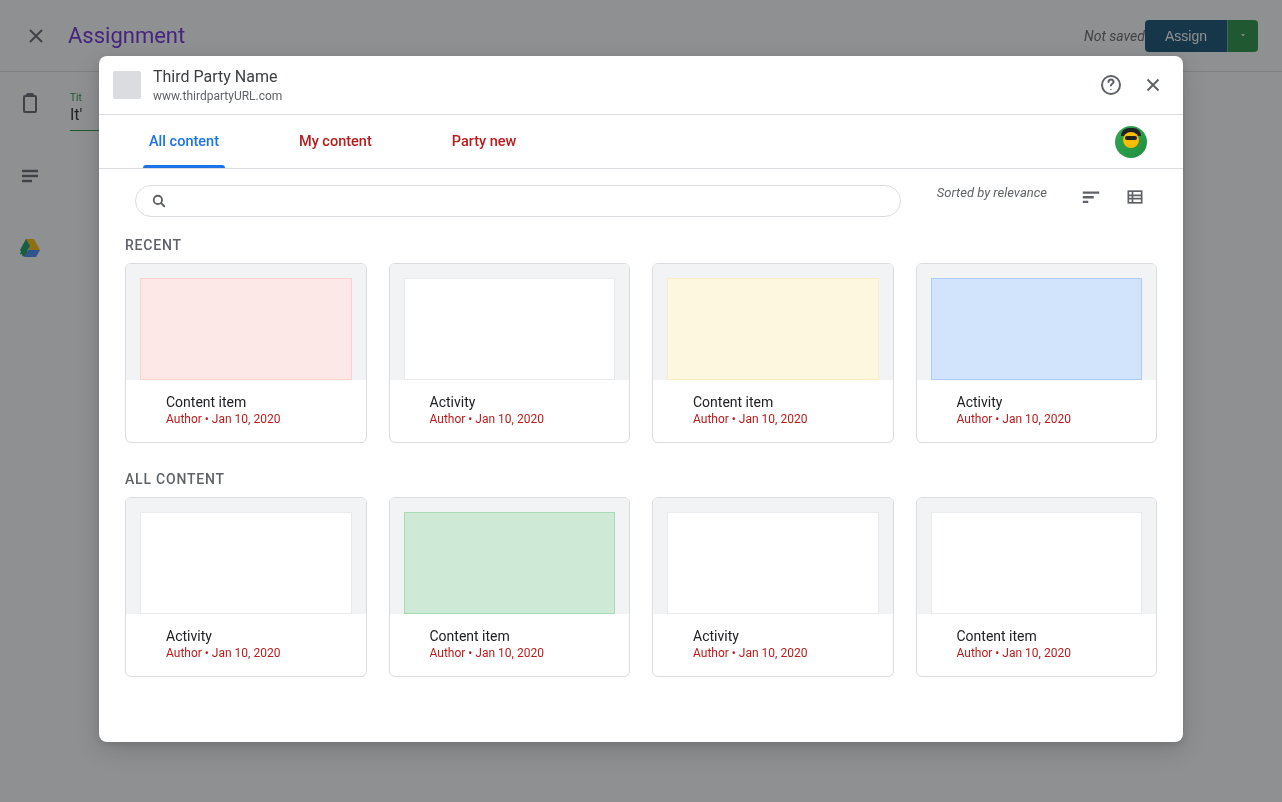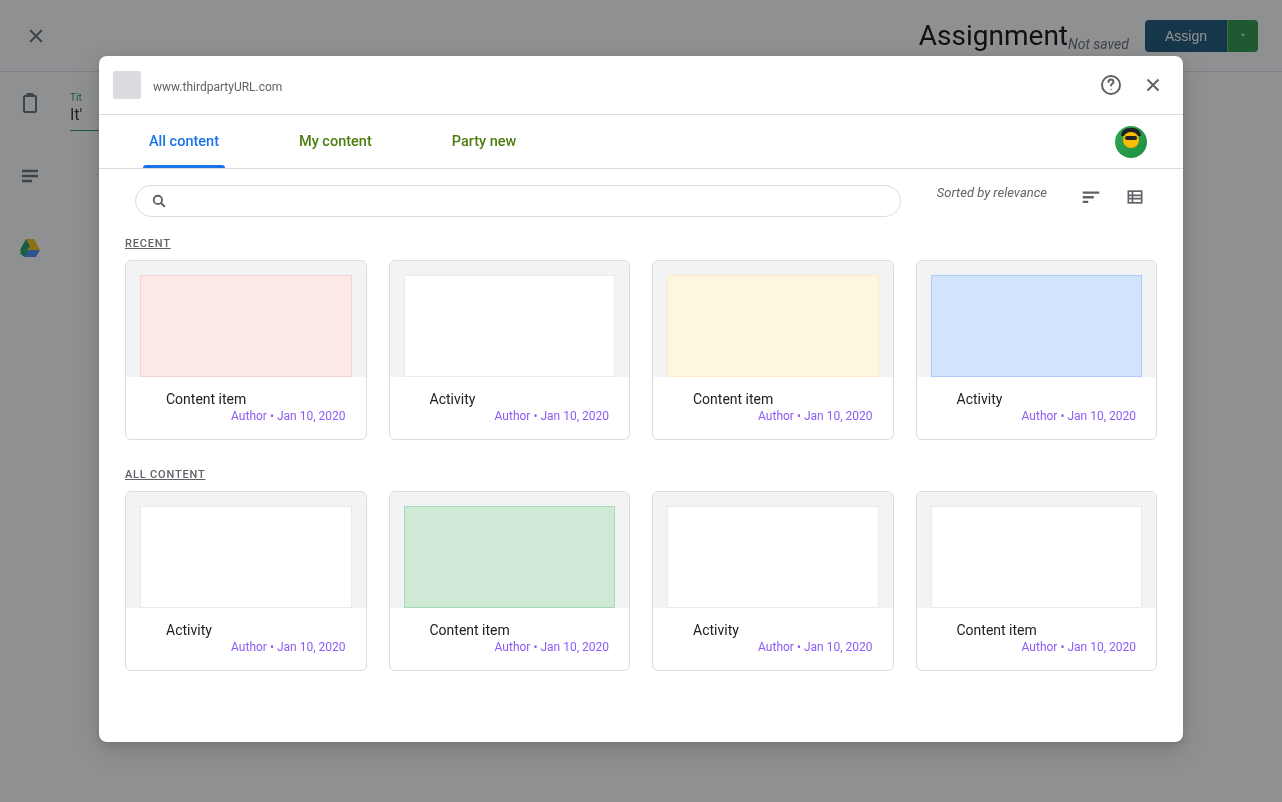--- a/index.html
+++ b/index.html
@@ -2,22 +2,22 @@
 <html><head>
 <meta charset="utf-8">
 <style>
   * { box-sizing: border-box; margin: 0; padding: 0; }
   body { font-family: Roboto, 'Segoe UI', Arial, sans-serif; background: #fff; width: 1282px; height: 802px; overflow: hidden; position: relative; }
   
   
   .bg-page { position: absolute; inset: 0; }
   .bg-header { height: 72px; border-bottom: 1px solid #dadce0; display: flex; align-items: center; padding: 0 24px; }
   .bg-close { width: 24px; height: 24px; margin-right: 20px; color: #5f6368; cursor: pointer; }
-  .bg-title { font-size: 28px; color: #000000; flex: 1; text-align: right; }
-  .bg-right { display: flex; align-items: flex-end; gap: 16px; }
+  .bg-title { font-size: 22px; color: #6d28d9; flex: 1; }
+  .bg-right { display: flex; align-items: center; }
   .not-saved { font-style: italic; color: #5f6368; font-size: 14px; }
   .assign-btn { display: flex; }
   .assign-main { background: #0c4a6e; color: #fff; border: none; padding: 8px 20px; font-size: 14px; border-radius: 4px 0 0 4px; cursor: pointer; }
   .assign-drop { background: #1e8e3e; color: #fff; border: none; border-left: 1px solid rgba(255,255,255,0.3); padding: 8px 10px; border-radius: 0 4px 4px 0; cursor: pointer; }
   
   .bg-sidebar { position: absolute; left: 0; top: 72px; width: 60px; display: flex; flex-direction: column; align-items: center; padding-top: 20px; gap: 48px; color: #5f6368; }
   .bg-sidebar-icon { width: 24px; height: 24px; }
   .drive-icon { position: relative; }
   
   .bg-content { position: absolute; left: 70px; top: 92px; width: 400px; }
@@ -33,44 +33,44 @@
   
   .modal-header { height: 59px; border-bottom: 1px solid #dadce0; display: flex; align-items: center; padding: 0 18px 0 14px; }
   .tp-square { width: 28px; height: 28px; background: #dadce0; margin-right: 12px; border-radius: 2px; }
   .tp-info { flex: 1; }
   .tp-name { font-size: 16px; color: #3c4043; }
   .tp-url { font-size: 12px; color: #5f6368; margin-top: 3px; }
   .modal-header-right { display: flex; align-items: center; gap: 18px; color: #5f6368; }
   .icon-btn { width: 24px; height: 24px; cursor: pointer; display: flex; align-items: center; justify-content: center; }
   
   .modal-tabs { height: 54px; display: flex; align-items: center; padding: 0 36px 0 50px; border-bottom: 1px solid #dadce0; position: relative; }
-  .tab { padding: 0 0; margin-right: 80px; font-size: 14.5px; color: #4d7c0f; cursor: pointer; height: 100%; display: flex; align-items: center; position: relative; font-weight: 500; }
+  .tab { padding: 0 0; margin-right: 80px; font-size: 14.5px; color: #b91c1c; cursor: pointer; height: 100%; display: flex; align-items: center; position: relative; font-weight: 500; }
   .tab.active { color: #1a73e8; }
   .tab.active::after { content: ''; position: absolute; left: -6px; right: -6px; bottom: 0; height: 3px; background: #1a73e8; border-radius: 3px 3px 0 0; }
   .avatar { width: 32px; height: 32px; border-radius: 50%; background: linear-gradient(135deg, #34a853 0%, #1e8e3e 100%); margin-left: auto; display: flex; align-items: center; justify-content: center; overflow: hidden; position: relative; }
   .avatar-face { width: 16px; height: 16px; background: #fbbc04; border-radius: 50%; position: relative; top: -2px; }
   .avatar-face::before { content:''; position:absolute; top:4px; left:2px; width:12px; height:4px; background:#202124; border-radius:2px; }
   .avatar-hair { position: absolute; top: 2px; left: 6px; right: 6px; height: 8px; background: #202124; border-radius: 8px 8px 0 0; }
   
   .modal-toolbar { display: flex; align-items: flex-start; padding: 16px 36px 0 36px; gap: 20px; }
   .search-wrap { flex: 0 0 766px; height: 32px; border: 1px solid #dadce0; border-radius: 16px; display: flex; align-items: center; padding: 0 14px; color: #5f6368; }
   .search-wrap svg { width: 18px; height: 18px; flex-shrink: 0; }
   .search-wrap input { border: none; outline: none; flex: 1; font-size: 14px; margin-left: 10px; background: transparent; }
   .sorted-by { font-style: italic; color: #5f6368; font-size: 13px; margin-left: auto; }
   .toolbar-icons { display: flex; gap: 20px; margin-left: 12px; color: #5f6368; }
   
   .modal-body { flex: 1; padding: 20px 26px 20px 26px; overflow: auto; }
-  .section-label { font-size: 11px; letter-spacing: 0.8px; color: #5f6368; font-weight: 500; margin-bottom: 10px; text-decoration: underline; }
+  .section-label { font-size: 14px; letter-spacing: 0.8px; color: #5f6368; font-weight: 500; margin-bottom: 10px; }
   .card-row { display: flex; gap: 22px; margin-bottom: 28px; }
   .card { width: 242px; border: 1px solid #dadce0; border-radius: 6px; overflow: hidden; cursor: pointer; background: #fff; }
   .card-thumb-wrap { height: 116px; background: #f1f3f4; padding: 14px 14px 0 14px; }
   .card-thumb { width: 100%; height: 100%; background: #fff; border: 1px solid #e8eaed; }
   .card-info { padding: 14px 20px 16px 40px; position: relative; }
   .card-title { font-size: 14px; color: #202124; }
-  .card-meta { font-size: 12px; color: #8b5cf6; margin-top: 2px; text-align: right; }
+  .card-meta { font-size: 12px; color: #b91c1c; margin-top: 2px; }
   
   .thumb-pink { background: #fce8e6 !important; border-color: #fad2cf !important; }
   .thumb-yellow { background: #fef7e0 !important; border-color: #fdecc8 !important; }
   .thumb-blue { background: #d2e3fc !important; border-color: #aecbfa !important; }
   .thumb-green { background: #ceead6 !important; border-color: #a8dab5 !important; }
 </style>
 </head>
 <body>
 
 <div class="bg-page">
@@ -134,20 +134,21 @@
     </div>
   </div>
 </div>
 
 <div class="overlay"></div>
 
 <div class="modal">
   <div class="modal-header">
     <div class="tp-square"></div>
     <div class="tp-info">
+      <div class="tp-name">Third Party Name</div>
       <div class="tp-url">www.thirdpartyURL.com</div>
     </div>
     <div class="modal-header-right">
       <div class="icon-btn">
         <svg viewBox="0 0 24 24" width="24" height="24" fill="none" stroke="currentColor" stroke-width="2">
             <circle cx="12" cy="12" r="9"></circle>
             <path d="M9.5 9a2.5 2.5 0 115 0c0 1.5-2.5 2-2.5 3.5" stroke-linecap="round"></path>
             <circle cx="12" cy="16.5" r="0.7" fill="currentColor" stroke="none"></circle>
           </svg>
       </div>

